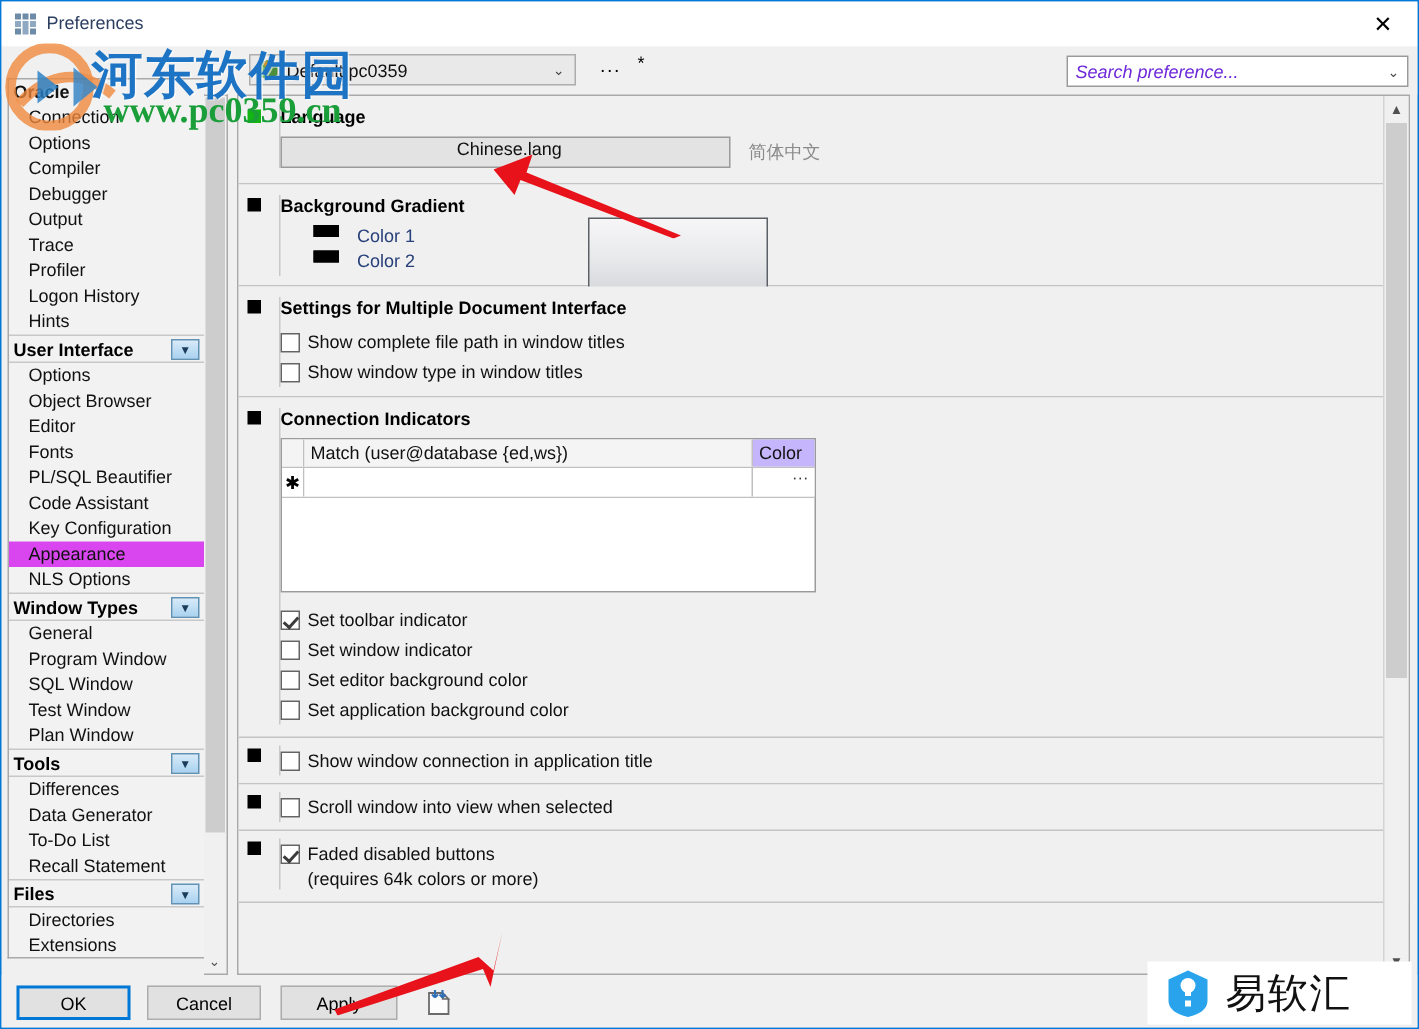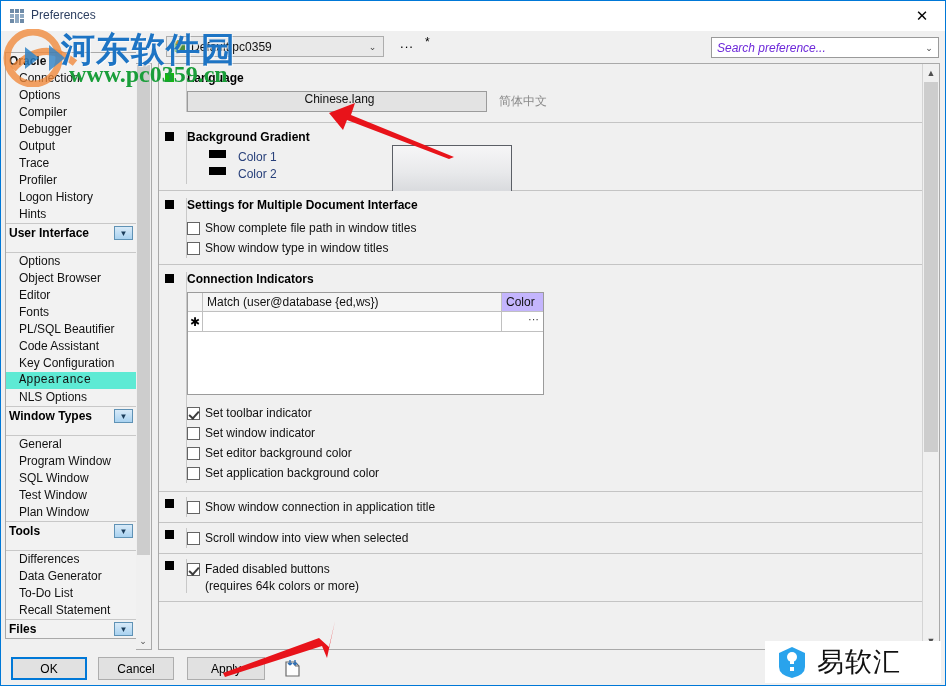--- a/index.html
+++ b/index.html
@@ -84,23 +84,23 @@
   #sidebar {
     position: absolute; left: 4px; top: 51px; width: 131px; height: 587px;
     background: #f2f2f2; border: 1px solid #a9a9a9; border-right: none;
     overflow: hidden;
   }
   .tree-item {
     height: 17px; line-height: 17px; padding-left: 13px;
     font-size: 12px; color: #111; white-space: nowrap;
     cursor: default;
   }
-  .tree-item.selected { background: #5eead4; font-family: Liberation Mono, monospace; }
+  .tree-item.selected { background: #d946ef; }
   .group-hdr {
-    height: 30px; line-height: 19px; padding-left: 3px;
+    height: 19px; line-height: 19px; padding-left: 3px;
     font-size: 12px; font-weight: bold; color: #000;
     border-top: 1px solid #c8c8c8; border-bottom: 1px solid #c8c8c8;
     background: #f2f2f2; position: relative; white-space: nowrap;
   }
   .group-hdr .grp-btn {
     position: absolute; right: 3px; top: 2px; width: 19px; height: 14px;
     background: linear-gradient(#d8eaf8, #a9d2f0);
     border: 1px solid #5f92b5;
     display: flex; align-items: center; justify-content: center;
     font-size: 8px; color: #1a3c5a;

